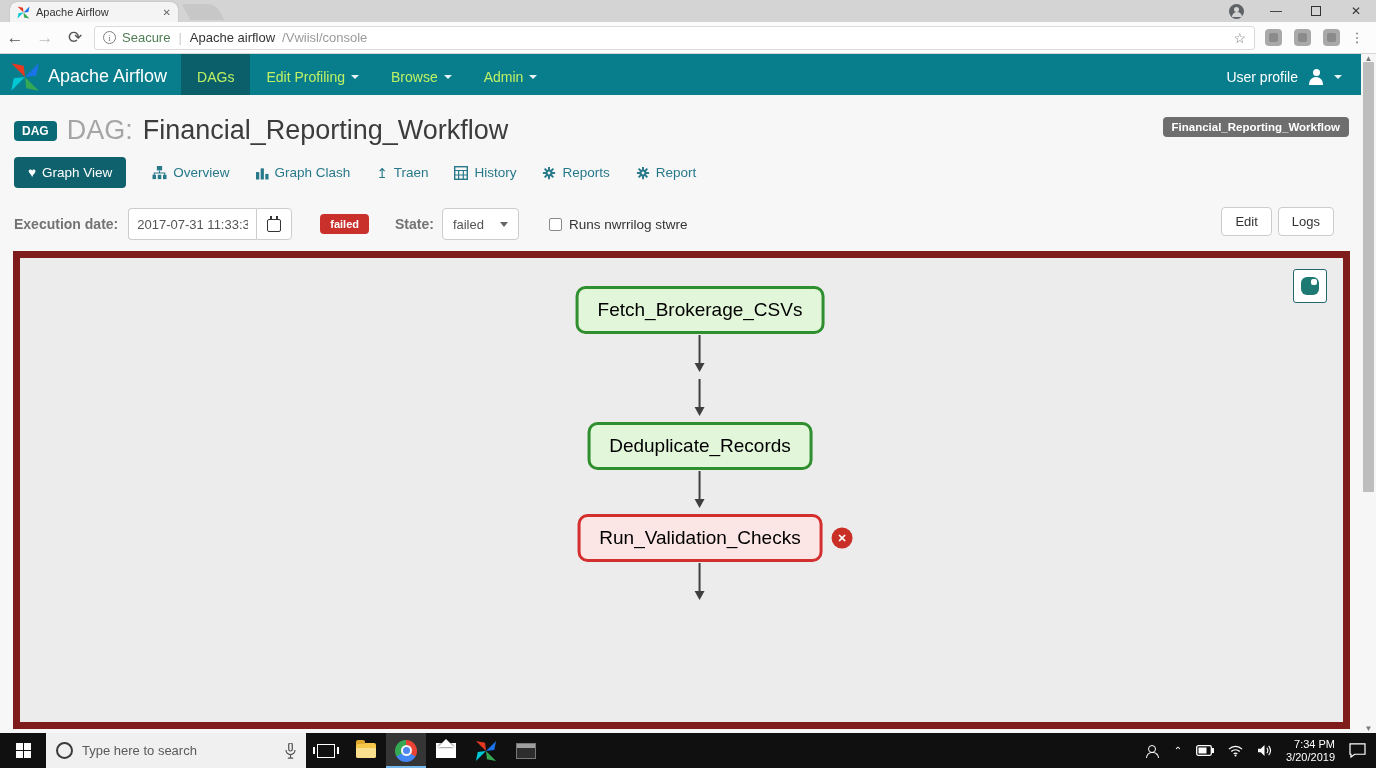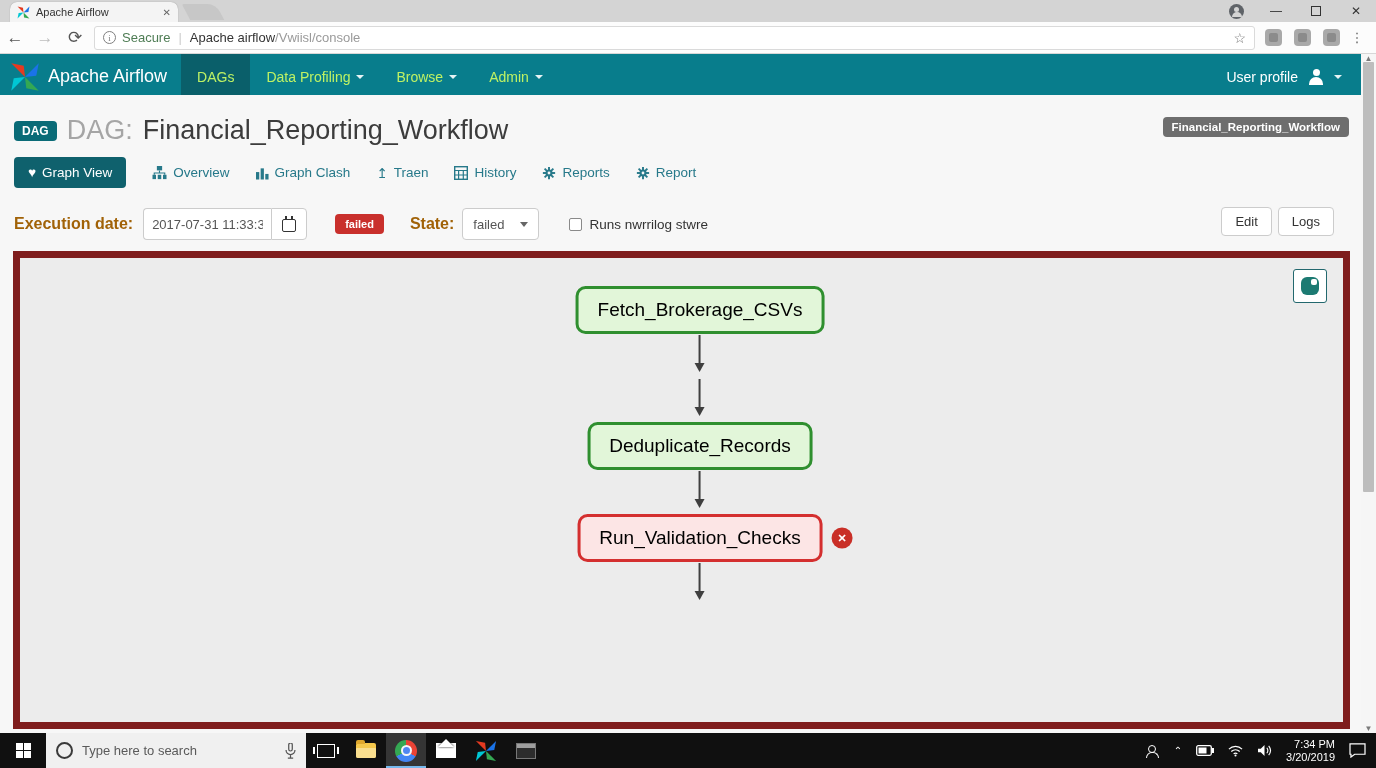--- a/index.html
+++ b/index.html
@@ -26,21 +26,21 @@
              border-bottom:1px solid #d7d7d7; display:flex; align-items:center; }
   .navbtn { font-size:17px; color:#555; width:30px; text-align:center; }
   .navbtn.disabled { color:#bdbdbd; }
   .omnibox { flex:1; height:24px; margin:0 10px 0 4px; background:#fff; border:1px solid #dadada;
              border-radius:3px; display:flex; align-items:center; padding:0 8px; font-size:13px; }
   .info-icon { width:13px; height:13px; border:1px solid #808080; border-radius:50%; color:#808080;
                font-size:9px; font-family:"Liberation Serif",serif; display:flex; align-items:center; justify-content:center; margin-right:6px; }
   .secure-label { color:#4f7d55; margin-right:8px; }
   .omni-sep { color:#ccc; margin-right:8px; }
   .url-main { color:#333; }
-  .url-path { color:#9a9a9a; }
+  .url-path { color:#9a9a9a;margin-left:7px; }
   .omni-star { margin-left:auto; color:#757575; font-size:14px; }
   .ext-icons { display:flex; align-items:center; gap:12px; margin-right:10px; }
   .ext-icon { width:17px; height:17px; background:#a9a9a9; border-radius:4px; position:relative; }
   .ext-icon::after { content:""; position:absolute; inset:4px; background:#8b8b8b; border-radius:2px; }
   .menu-dots { color:#616161; font-size:13px; letter-spacing:0; margin-right:12px; line-height:5px; text-align:center; width:14px; }
 
   
   .af-navbar { position:absolute; left:0; top:54px; width:1376px; height:45px; background:#087d8c;
                display:flex; align-items:center; color:#fff; }
   .brand { display:flex; align-items:center; gap:8px; padding:0 14px 0 10px; }
@@ -61,21 +61,21 @@
   .title-name { font-size:27px; color:#3c3c3c; }
   .dag-tooltip { position:absolute; right:12px; top:22px; background:#6e6e6e; color:#fff; font-size:11.5px;
                  font-weight:bold; padding:4px 9px; border-radius:4px; }
 
   .view-tabs { position:absolute; left:14px; top:62px; display:flex; align-items:center; gap:26px; }
   .vtab { display:flex; align-items:center; gap:6px; font-size:13.5px; color:#27798a; }
   .vtab.active { background:#0f616d; color:#fff; border-radius:4px; padding:8px 14px; }
   .vtab svg { display:block; }
 
   .controls { position:absolute; left:0; top:112px; width:100%; height:34px; }
-  .exec-label, .state-label { font-weight:bold; font-size:16px; color:#a16207; }
+  .exec-label, .state-label { font-weight:bold; font-size:14px; color:#737373; }
   .controls-flex { display:flex; align-items:center; margin-left:14px; height:34px; }
   .date-input { width:128px; height:32px; border:1px solid #ccc; border-right:none; border-radius:4px 0 0 4px;
                 font-size:13px; color:#555; padding:0 8px; font-family:"Liberation Sans",sans-serif; background:#fff; }
   .cal-btn { width:36px; height:32px; border:1px solid #ccc; border-radius:0 4px 4px 0; background:#fff;
              display:flex; align-items:center; justify-content:center; }
   .cal-glyph { width:14px; height:13px; border:1.5px solid #333; border-radius:2px; position:relative; margin-top:2px; }
   .cal-glyph::before { content:""; position:absolute; top:-4px; left:2px; width:2px; height:3px; background:#333; }
   .cal-glyph::after  { content:""; position:absolute; top:-4px; right:2px; width:2px; height:3px; background:#333; }
   .failed-badge { background:#c9302c; color:#fff; font-weight:bold; font-size:11px; padding:4px 10px; border-radius:4px; }
   .state-select { height:32px; border:1px solid #ccc; border-radius:4px; background:#fff; display:flex;
@@ -193,21 +193,21 @@
         <path d="M12 12 L23 1 L21 11 Z" fill="#1a73e8"></path>
       <path d="M12 12 L23 23 L13 21 Z" fill="#34a853"></path>
         <path d="M12 12 L1 23 L3 13 Z" fill="#00c7d4"></path>
     </svg>
     <span class="brand-name">Apache Airflow</span>
   </div>
   <div class="nav-item active">
     <span>DAGs</span>
   </div>
   <div class="nav-item">
-    <span>Data Profiling</span>
+    <span>Edit Profiling</span>
     <span class="caret"></span>
   </div>
   <div class="nav-item">
     <span>Browse</span>
     <span class="caret"></span>
   </div>
   <div class="nav-item">
     <span>Admin</span>
     <span class="caret"></span>
   </div>

